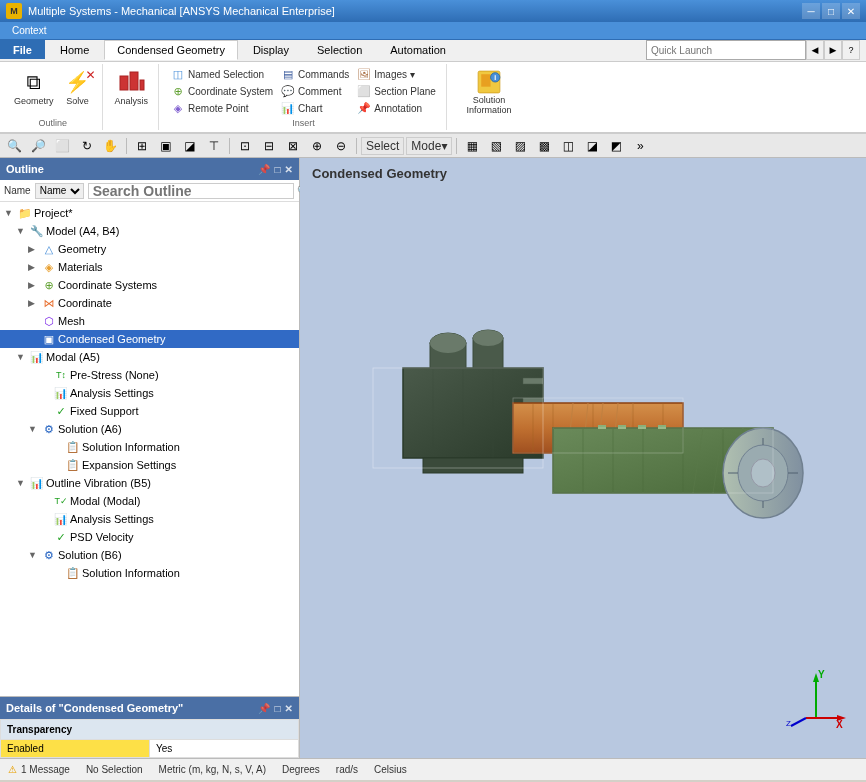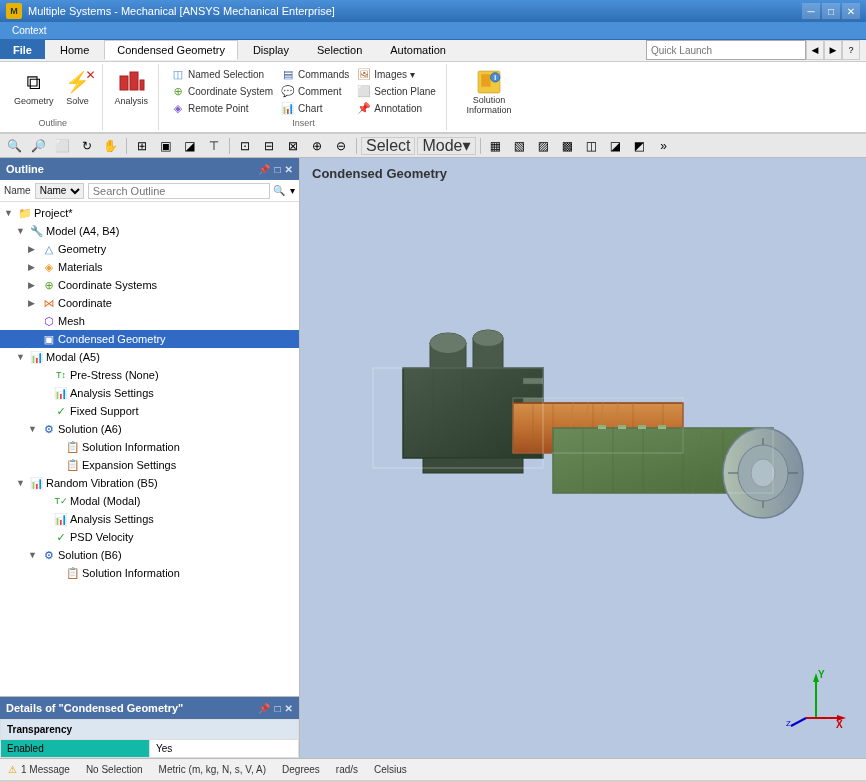--- a/index.html
+++ b/index.html
@@ -72,21 +72,21 @@
     .toolbar {
       display: flex; align-items: center; height: 24px;
       background: #e8e8e8; border-bottom: 1px solid #bbb; padding: 0 4px; gap: 2px;
     }
     .toolbar-btn {
       width: 22px; height: 20px; border: 1px solid transparent; cursor: pointer;
       display: flex; align-items: center; justify-content: center; font-size: 12px;
       background: transparent; border-radius: 2px;
     }
     .toolbar-sep { width: 1px; height: 16px; background: #bbb; margin: 0 2px; }
-    .toolbar-text { font-size: 16px; color: #333; padding: 0 4px; border: 1px solid #ccc; height: 18px; display: flex; align-items: center; cursor: pointer; }
+    .toolbar-text { font-size: 12px; color: #333; padding: 0 4px; border: 1px solid #ccc; height: 18px; display: flex; align-items: center; cursor: pointer; }
 
     
     .main { display: flex; height: calc(782px - 22px - 18px - 22px - 72px - 24px - 24px); }
 
     
     .outline-panel {
       width: 300px; display: flex; flex-direction: column;
       background: white; border-right: 1px solid #bbb;
     }
     .panel-header {
@@ -122,21 +122,21 @@
       border-top: 1px solid #bbb;
       background: white;
     }
     .details-header {
       display: flex; align-items: center; background: #4a6fa5; color: white;
       height: 22px; padding: 0 6px; gap: 4px; font-size: 11px; font-weight: bold;
     }
     .details-table { width: 100%; border-collapse: collapse; }
     .details-table .section-row { background: #dce6f0; font-weight: bold; font-size: 10px; padding: 2px 6px; height: 20px; }
     .details-table td { border: 1px solid #ddd; padding: 2px 6px; font-size: 10px; height: 18px; }
-    .details-table .key-col { background: #14b8a6; width: 50%; }
+    .details-table .key-col { background: #fde047; width: 50%; }
 
     
     .viewport { flex: 1; background: #b8c8e0; position: relative; overflow: hidden; }
     .viewport-title { position: absolute; top: 8px; left: 12px; font-size: 13px; font-weight: bold; color: #333; }
 
     
     .axes { position: absolute; bottom: 30px; right: 20px; width: 60px; height: 60px; }
 
     
     .status-bar {
@@ -334,21 +334,21 @@
       <span class="panel-header-btn">📌</span>
       <span class="panel-header-btn">□</span>
       <span class="panel-header-btn">✕</span>
     </div>
 
     <div class="outline-search">
       <span class="name-label">Name</span>
       <select style="font-size:10px; height:16px; border:1px solid #ccc;">
         <option>Name</option>
       </select>
-      <input type="text" style="flex: 1 1 0%; height: 16px; border: 1px solid rgb(204, 204, 204); font-size: 11px; padding: 1px 4px;" placeholder="Search Outline">
+      <input type="text" style="flex: 1 1 0%; height: 16px; border: 1px solid rgb(204, 204, 204); font-size: 14px; padding: 1px 4px; font-weight: bold;" placeholder="Search Outline">
       <span style="font-size:10px;">🔍</span>
       <span style="font-size:10px;cursor:pointer;">▾</span>
     </div>
 
     <div class="tree">
 
       <div class="tree-item">
         <span class="expander">▼</span>
         <span class="tree-icon">📁</span>
         <span>Project*</span>
@@ -434,21 +434,21 @@
 
       <div class="tree-item indent4">
         <span class="expander"> </span>
         <span class="tree-icon icon-solution">📋</span>
         <span>Expansion Settings</span>
       </div>
 
       <div class="tree-item indent1">
         <span class="expander">▼</span>
         <span class="tree-icon" style="color:#d06000;">📊</span>
-        <span>Random Vibration (B5)</span>
+        <span>Outline Vibration (B5)</span>
       </div>
 
       <div class="tree-item indent3">
         <span class="expander"> </span>
         <span class="tree-icon icon-check" style="font-size:9px;">T✓</span>
         <span>Modal (Modal)</span>
       </div>
 
       <div class="tree-item indent3">
         <span class="expander"> </span>

